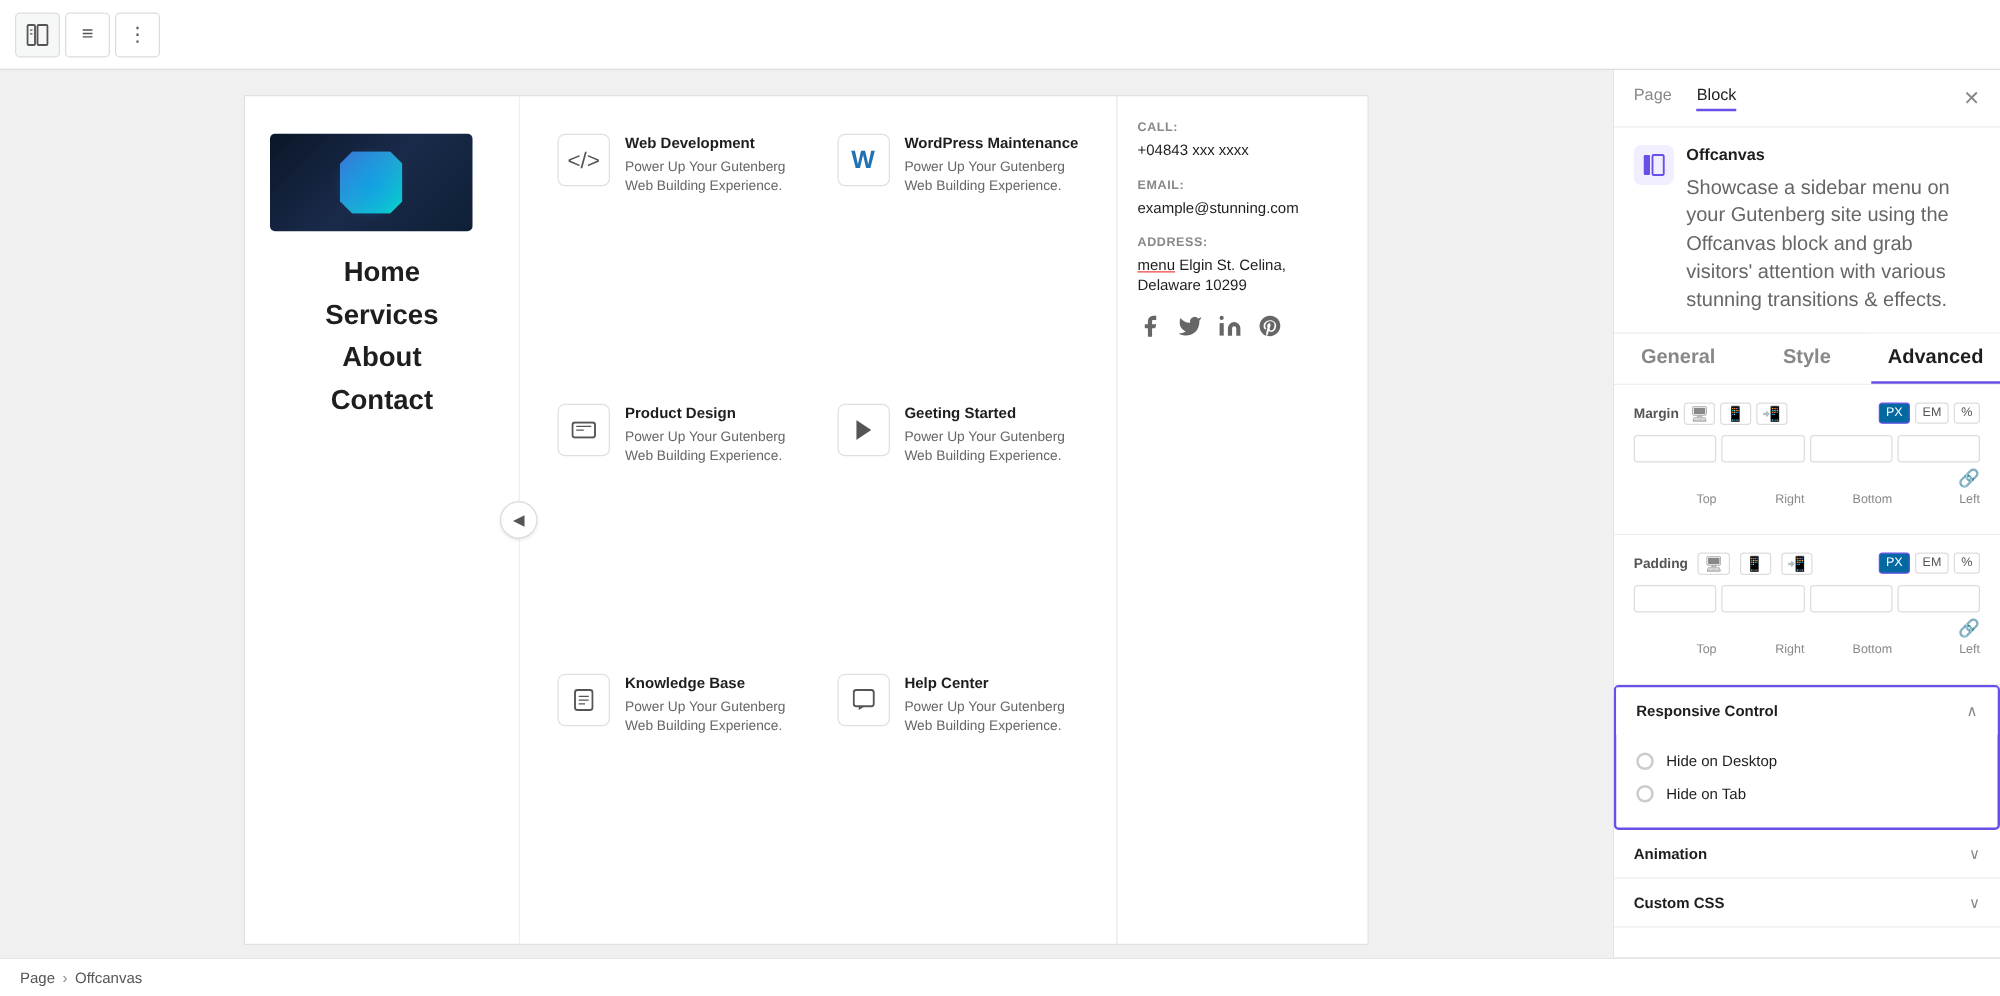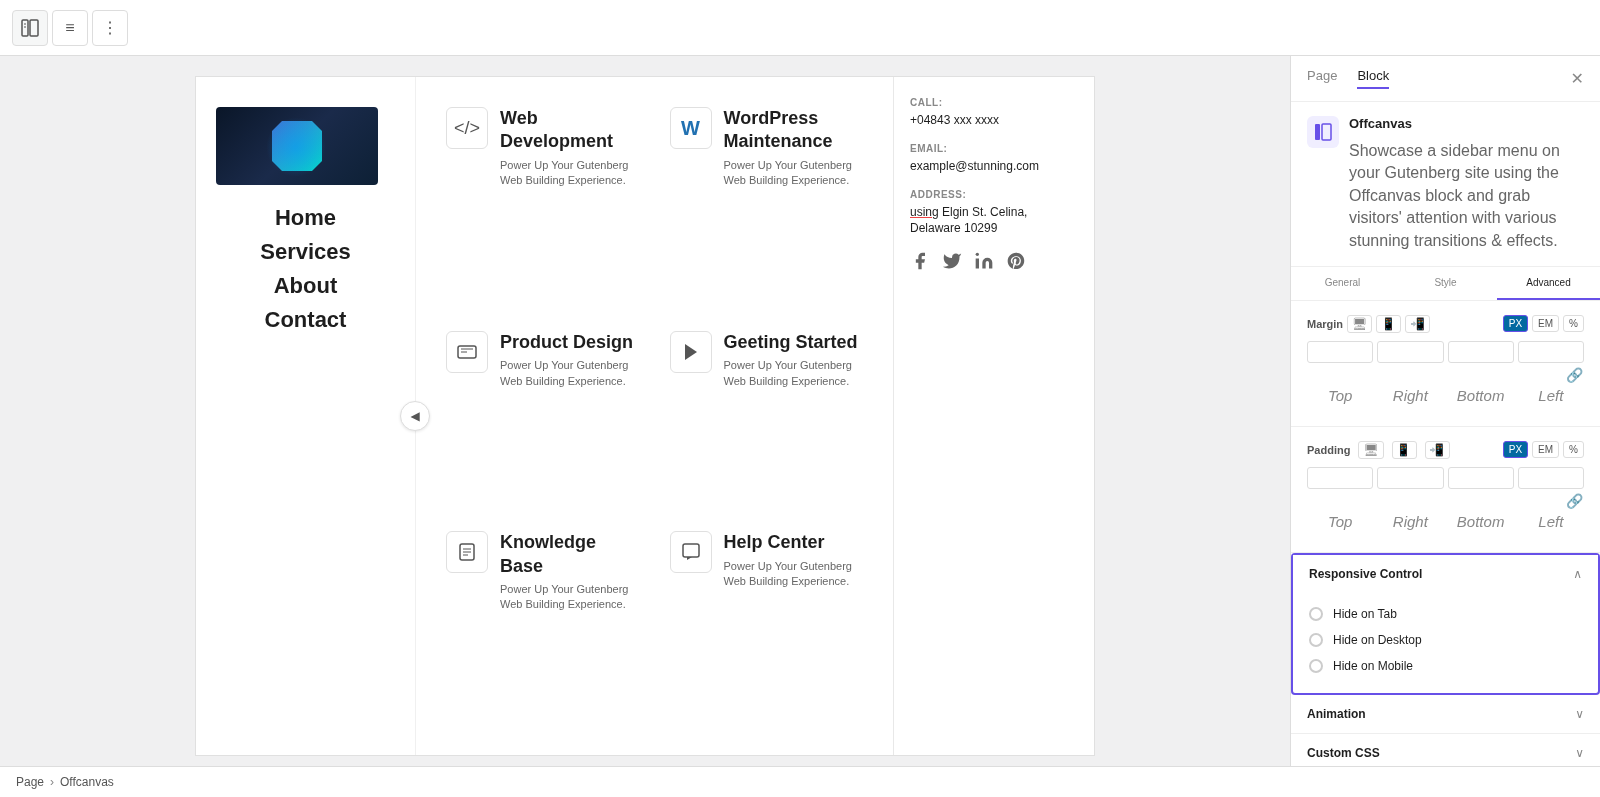--- a/index.html
+++ b/index.html
@@ -144,21 +144,21 @@
       width: 42px; height: 42px;
       border-radius: 6px;
       border: 1px solid #e0e0e0;
       display: flex; align-items: center; justify-content: center;
       flex-shrink: 0;
       font-size: 18px;
       color: #555;
     }
 
     .service-info h4 {
-      font-size: 18px;
+      font-size: 12px;
       font-weight: 700;
       color: #1e1e1e;
       margin-bottom: 4px;
       line-height: 1.3;
     }
 
     .service-info p {
       font-size: 11px;
       color: #666;
       line-height: 1.4;
@@ -304,24 +304,25 @@
     
     .sub-tabs {
       display: flex;
       border-bottom: 1px solid #eee;
     }
 
     .sub-tab {
       flex: 1;
       text-align: center;
       padding: 10px;
-      font-size: 10px;
+      font-size: 16px;
       color: #888;
       cursor: pointer;
       border-bottom: 2px solid transparent;
+      font-weight: bold;
     }
     .sub-tab.active {
       color: #1e1e1e;
       border-bottom: 2px solid #6750e8;
       background: #fff;
     }
 
     
     .settings-section {
       padding: 14px 16px;
@@ -386,24 +387,23 @@
     }
 
     .margin-labels {
       display: grid;
       grid-template-columns: 1fr 1fr 1fr 1fr;
       gap: 4px;
       margin-bottom: 8px;
     }
 
     .margin-label-text {
-      font-size: 15px;
+      font-size: 10px;
       color: #888;
-      text-align: center;
-      font-style: italic;
+      text-align: right;
     }
 
     
     .responsive-section {
       border: 2px solid #6750e8;
       border-radius: 4px;
       margin: 0;
     }
 
     .responsive-header {
@@ -584,21 +584,21 @@
           <div class="contact-label">CALL:</div>
           <div class="contact-value">+04843 xxx xxxx</div>
 
           <div class="contact-label">EMAIL:</div>
           <div class="contact-value">
             <span>example@stunning.com</span>
           </div>
 
           <div class="contact-label">ADDRESS:</div>
           <div class="contact-address">
-            <span class="address-underline">using</span> Elgin St. Celina,<br>Delaware 10299
+            <span class="address-underline">menu</span> Elgin St. Celina,<br>Delaware 10299
           </div>
 
           <div class="social-icons">
 
             <span class="social-icon">
               <svg width="20" height="20" viewBox="0 0 24 24" fill="#666">
                   <path d="M18 2h-3a5 5 0 0 0-5 5v3H7v4h3v8h4v-8h3l1-4h-4V7a1 1 0 0 1 1-1h3z"></path>
                 </svg>
             </span>
 
@@ -723,29 +723,25 @@
     </div>
 
     <div class="responsive-section">
       <div class="responsive-header">
         <span class="responsive-title">Responsive Control</span>
         <span class="chevron">∧</span>
       </div>
       <div class="responsive-body">
         <div class="responsive-item">
           <div class="radio-dot"></div>
-          <span class="responsive-item-label">Hide on Tab</span>
+          <span class="responsive-item-label">Hide on Desktop</span>
         </div>
         <div class="responsive-item">
           <div class="radio-dot"></div>
-          <span class="responsive-item-label">Hide on Desktop</span>
-        </div>
-        <div class="responsive-item">
-          <div class="radio-dot"></div>
-          <span class="responsive-item-label">Hide on Mobile</span>
+          <span class="responsive-item-label">Hide on Tab</span>
         </div>
       </div>
     </div>
 
     <div class="collapsible-section">
       <span class="collapsible-title">Animation</span>
       <span class="chevron">∨</span>
     </div>
 
     <div class="collapsible-section">

